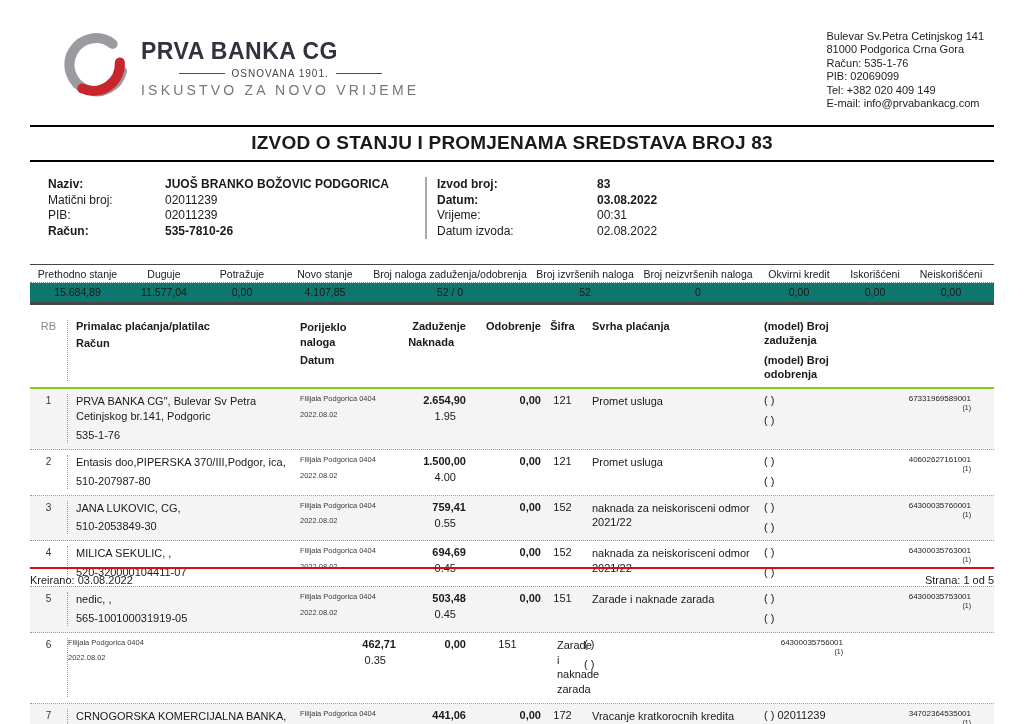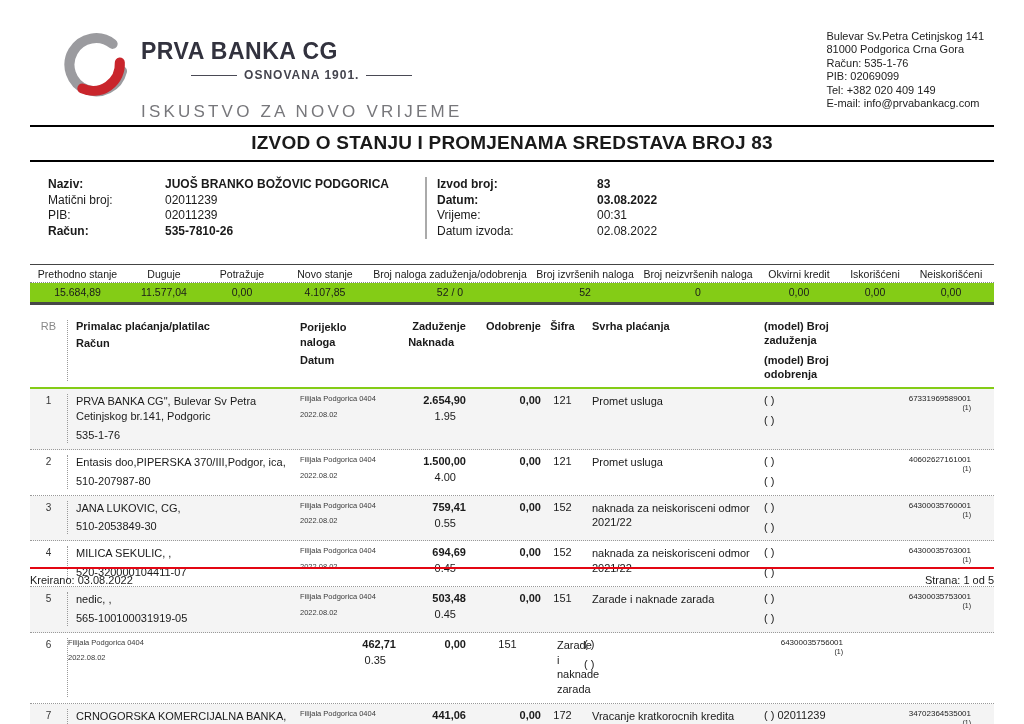--- a/index.html
+++ b/index.html
@@ -14,22 +14,22 @@
   .page { position:relative; width:1024px; height:595px; }
 
   
   .header { display:flex; justify-content:space-between; padding:28px 40px 0 55px; height:112px; }
   .logo-block { display:flex; gap:14px; align-items:flex-start; }
   .logo-mark svg { width:72px; height:72px; }
   .logo-text { margin-top:10px; }
   .logo-name { font-size:23px; font-weight:bold; color:#32323e; letter-spacing:.5px; }
   .logo-founded { display:flex; align-items:center; gap:7px; margin:3px 0 2px; justify-content:center; }
   .logo-founded .rule { width:46px; border-top:1.5px solid #4a4a55; }
-  .logo-founded span { font-size:12px; color:#44444e; letter-spacing:1px; font-weight:bold; }
-  .logo-tagline { font-size:17px; letter-spacing:3.2px; color:#77777b; margin-top:20px; }
+  .logo-founded span { font-size:10px; color:#44444e; letter-spacing:1px; font-weight:normal; }
+  .logo-tagline { font-size:14px; letter-spacing:3.2px; color:#77777b; margin-top:3px; }
   .bank-address { font-size:11px; line-height:1.22; color:#222; margin-top:2px; }
 
   
   .title-bar {
     margin:13px 30px 0;
     border-top:2px solid #000; border-bottom:2px solid #000;
     text-align:center; font-weight:bold; font-size:19px;
     padding:5px 0 6px; letter-spacing:.2px;
   }
 
@@ -39,21 +39,21 @@
   .info-right { border-left:2px solid #aaa; padding-left:10px; flex:1; }
   .info-row { display:flex; }
   .info-left .lbl { width:117px; }
   .info-right .lbl { width:160px; }
   .b { font-weight:bold; }
 
   
   .summary { margin:25px 30px 0; border-top:1.5px solid #444; font-size:10.5px; }
   .sum-grid { display:grid; grid-template-columns:95px 78px 78px 88px 162px 108px 118px 84px 68px 84px; }
   .sum-head { padding:3px 0 2px; border-bottom:1px dotted #888; }
-  .sum-vals { padding:3px 0 4px; background:#84cc16; border-bottom:3px solid #474747; }
+  .sum-vals { padding:3px 0 4px; background:#0f766e; border-bottom:3px solid #474747; }
   .sum-cell { text-align:center; white-space:nowrap; }
 
   
   .txn { margin:11px 30px 0; font-size:11px; }
   .txn-grid { display:grid; grid-template-columns:38px 232px 100px 70px 75px 35px 180px 105px 128px; }
   .txn-head { font-weight:bold; border-bottom:2px solid #84cc16; padding:4px 0 6px; min-height:50px; }
   .h-rb { color:#888; font-weight:normal; text-align:center; border-right:1px dotted #999; }
   .h-payee { padding-left:8px; }
   .h-payee .l2, .h-origin .l2 { margin-top:5px; }
   .h-origin .l1 { width:62px; line-height:1.3; }

